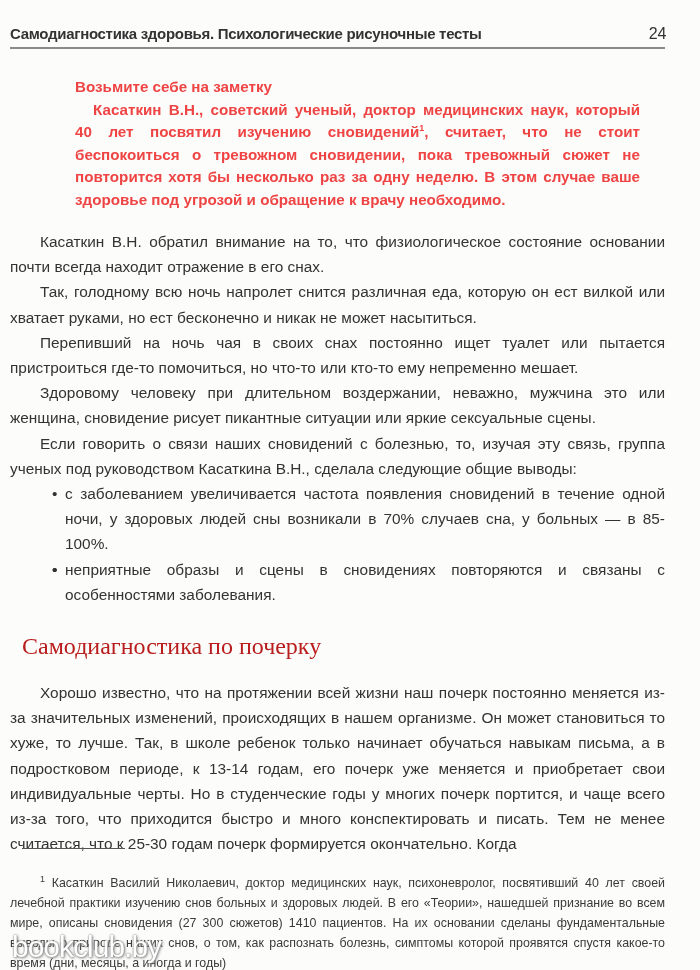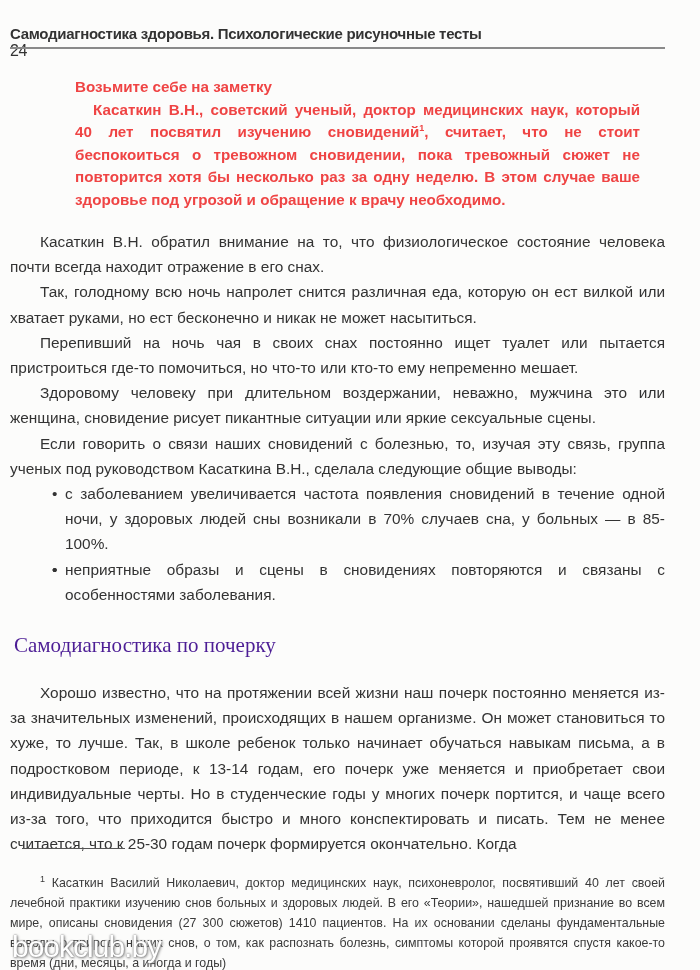--- a/index.html
+++ b/index.html
@@ -9,43 +9,42 @@
     color: #2b2b2b;
     font-family: "Liberation Sans", sans-serif;
     position: relative;
   }
   .page { position: absolute; left: 10px; top: 0; width: 675px; }
   .running-head {
     position: absolute; top: 25px; left: 0; width: 660px;
     display: flex; justify-content: space-between; align-items: baseline;
     font-size: 15px; font-weight: bold; color: #333;
     letter-spacing: -0.3px;
-    flex-direction: column;
   }
   .running-head .num { font-weight: normal; font-size: 16px; padding-right: 4px; }
   .head-rule {
     position: absolute; top: 47px; left: 0; width: 655px; height: 2px; background: #8a8a8a;
   }
   .callout {
     position: absolute; top: 76px; left: 65px; width: 565px;
     font-size: 15.2px; line-height: 22.5px; color: #ef4444;
   }
   .callout .title { font-weight: bold; margin-left: 0; }
   .callout .body { font-weight: bold; text-align: justify; text-indent: 0; }
   .callout .body::first-line { }
   .sup { font-size: 9px; vertical-align: super; line-height: 0; }
 
   .text { position: absolute; left: 0; width: 655px; font-size: 15.4px; line-height: 25.2px; color: #333; }
   .text p { margin: 0; text-indent: 30px; text-align: justify; }
   .text ul { margin: 0; padding: 0 0 0 55px; list-style: none; }
   .text li { position: relative; text-align: justify; }
   .text li .bullet { position: absolute; left: -13px; top: 0; }
   .section-title {
-    position: absolute; top: 633px; left: 4px;
-    font-family: "Liberation Serif", serif; font-size: 21px; color: #4c1d95;
+    position: absolute; top: 633px; left: 12px;
+    font-family: "Liberation Serif", serif; font-size: 24px; color: #b91c1c;
   }
   .foot-rule { position: absolute; top: 848px; left: 12px; width: 103px; height: 1px; background: #555; }
   .footnote {
     position: absolute; top: 852px; left: 0; width: 655px;
     font-size: 12.4px; line-height: 20px; color: #3a3a3a; text-align: justify; margin-top: 21px;
   }
   .footnote p { margin: 0; text-indent: 30px; }
   .watermark {
     position: absolute; left: 12px; top: 930px;
     font-size: 30px; color: #ffffff; letter-spacing: -1px;
@@ -63,21 +62,21 @@
     <span class="num">24</span>
   </div>
   <div class="head-rule"></div>
 
   <div class="callout">
     <div class="title">Возьмите себе на заметку</div>
     <div class="body" style="text-indent:18px;"><span>Касаткин В.Н., советский ученый, доктор медицинских наук, который 40 лет посвятил изучению сновидений</span><span class="sup">1</span><span>, считает, что не стоит беспокоиться о тревожном сновидении, пока тревожный сюжет не повторится хотя бы несколько раз за одну неделю. В этом случае ваше здоровье под угрозой и обращение к врачу необходимо.</span></div>
   </div>
 
   <div class="text" style="top:229px;">
-    <p>Касаткин В.Н. обратил внимание на то, что физиологическое состояние человека почти всегда находит отражение в его снах.</p>
+    <p>Касаткин В.Н. обратил внимание на то, что физиологическое состояние основании почти всегда находит отражение в его снах.</p>
     <p>Так, голодному всю ночь напролет снится различная еда, которую он ест вилкой или хватает руками, но ест бесконечно и никак не может насытиться.</p>
     <p>Перепивший на ночь чая в своих снах постоянно ищет туалет или пытается пристроиться где-то помочиться, но что-то или кто-то ему непременно мешает.</p>
     <p>Здоровому человеку при длительном воздержании, неважно, мужчина это или женщина, сновидение рисует пикантные ситуации или яркие сексуальные сцены.</p>
     <p>Если говорить о связи наших сновидений с болезнью, то, изучая эту связь, группа ученых под руководством Касаткина В.Н., сделала следующие общие выводы:</p>
     <ul>
       <li><span class="bullet">•</span><span>с заболеванием увеличивается частота появления сновидений в течение одной ночи, у здоровых людей сны возникали в 70% случаев сна, у больных — в 85-100%.</span></li>
       <li><span class="bullet">•</span></li>
       <li><span class="bullet">•</span><span>неприятные образы и сцены в сновидениях повторяются и связаны с особенностями заболевания.</span></li>
     </ul>
   </div>

